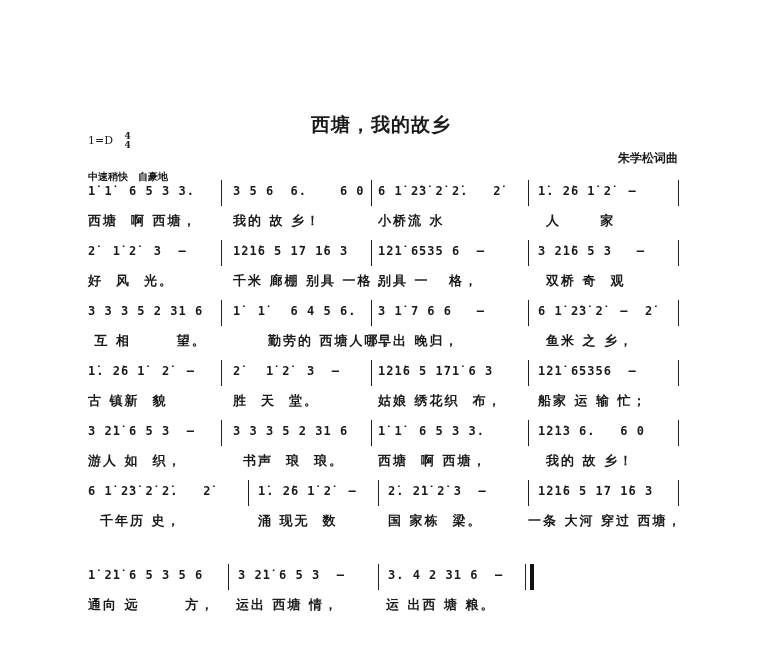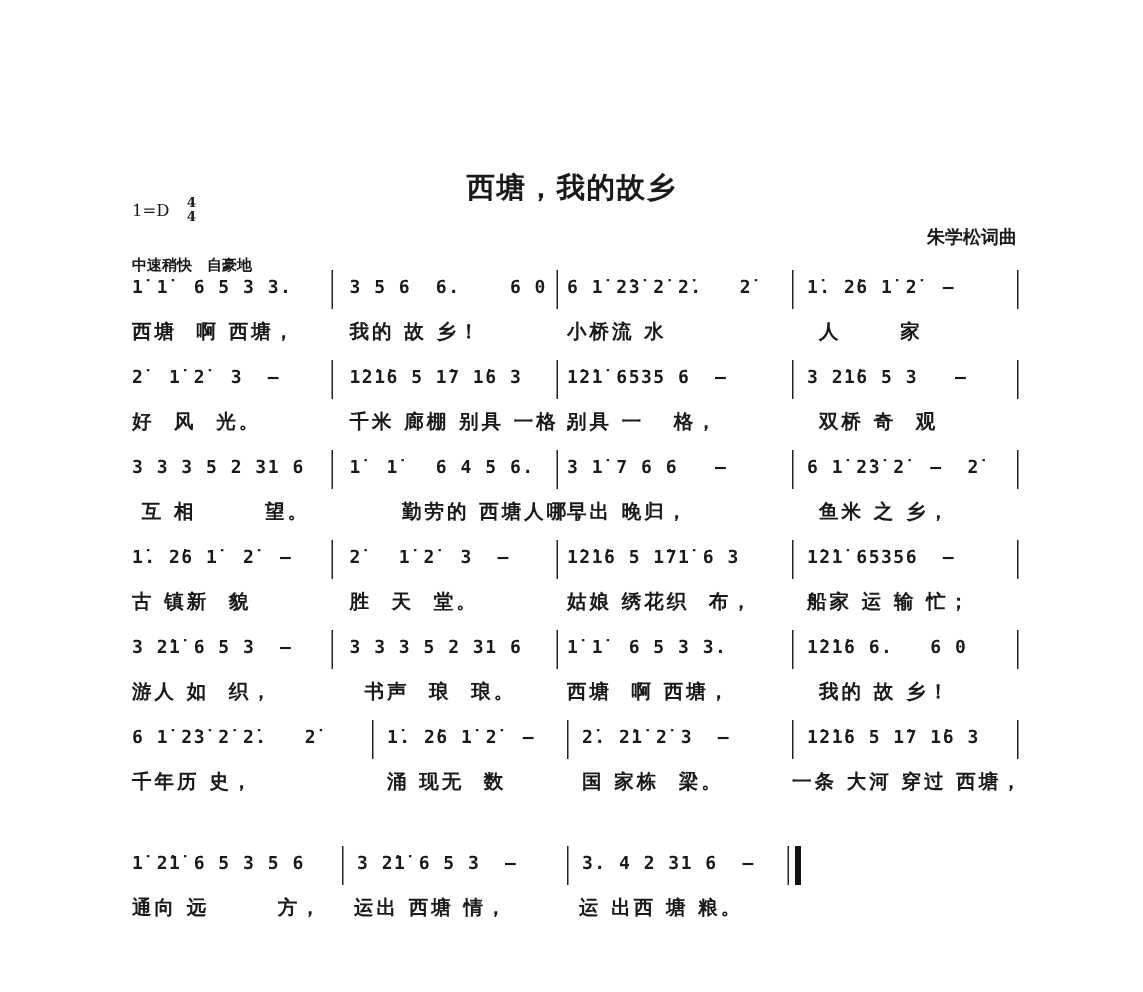--- a/index.html
+++ b/index.html
@@ -107,21 +107,21 @@
         <span class="lyric" style="left: 145px;">胜  天  堂。</span>
         <span class="lyric" style="left: 290px;">姑娘 绣花织  布，</span>
         <span class="lyric" style="left: 450px;">船家 运 输 忙；</span>
       </div>
     </div>
     <div class="system" style="top: 420px;">
       <div class="notes">
         <span class="measure" style="left: 0px;">3 2̇1̇ 6 5 3  –</span>
         <span class="measure" style="left: 145px;">3 3 3 5 2 31 6</span>
         <span class="measure" style="left: 290px;">1̇ 1̇  6 5 3 3.</span>
-        <span class="measure" style="left: 450px;">1̇2̇1̇6 6.   6 0</span>
+        <span class="measure" style="left: 450px;">1̇2̇1̇3 6.   6 0</span>
         <span class="bar" style="left: 133px;"></span>
         <span class="bar" style="left: 283px;"></span>
         <span class="bar" style="left: 440px;"></span>
         <span class="bar" style="left: 590px;"></span>
       </div>
       <div class="lyrics">
         <span class="lyric" style="left: 0px;">游人 如  织，</span>
         <span class="lyric" style="left: 155px;">书声  琅  琅。</span>
         <span class="lyric" style="left: 290px;">西塘  啊 西塘，</span>
         <span class="lyric" style="left: 458px;">我的 故 乡！</span>
@@ -132,21 +132,21 @@
         <span class="measure" style="left: 0px;">6 1̇ 2̇3̇ 2̇ 2̇.   2̇</span>
         <span class="measure" style="left: 170px;">1̇. 2̇6 1̇ 2̇  –</span>
         <span class="measure" style="left: 300px;">2̇. 2̇1̇ 2̇ 3  –</span>
         <span class="measure" style="left: 450px;">1̇2̇1̇6 5 1̇7 1̇6 3</span>
         <span class="bar" style="left: 160px;"></span>
         <span class="bar" style="left: 290px;"></span>
         <span class="bar" style="left: 440px;"></span>
         <span class="bar" style="left: 590px;"></span>
       </div>
       <div class="lyrics">
-        <span class="lyric" style="left: 0px;">千年历 史，</span>
+        <span class="lyric" style="left: 12px;">千年历 史，</span>
         <span class="lyric" style="left: 170px;">涌 现无  数</span>
         <span class="lyric" style="left: 300px;">国 家栋  梁。</span>
         <span class="lyric" style="left: 428px; margin-left: 12px;">一条 大河 穿过 西塘，</span>
       </div>
     </div>
     <div class="system" style="top: 540px; margin-top: 24px;">
       <div class="notes">
         <span class="measure" style="left: 0px;">1̇ 2̇1̇ 6 5 3 5 6</span>
         <span class="measure" style="left: 150px;">3 2̇1̇ 6 5 3  –</span>
         <span class="measure" style="left: 300px;">3. 4 2 31 6  –</span>

